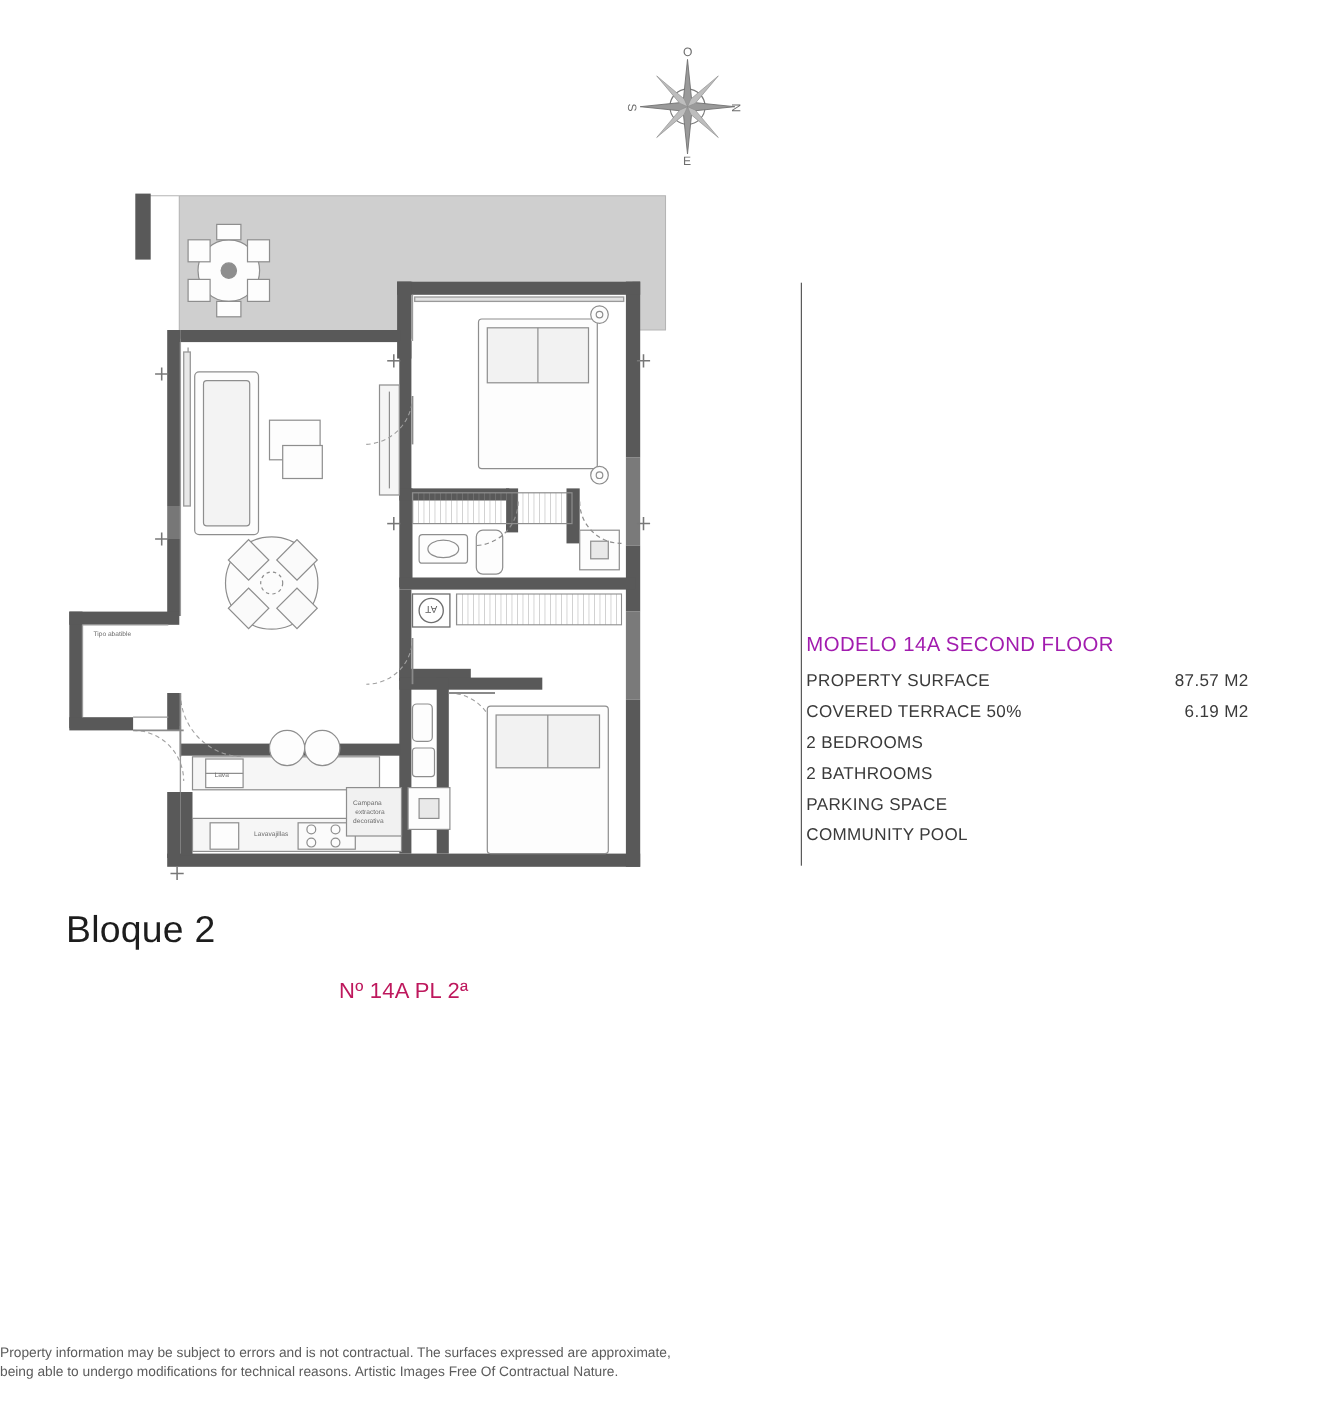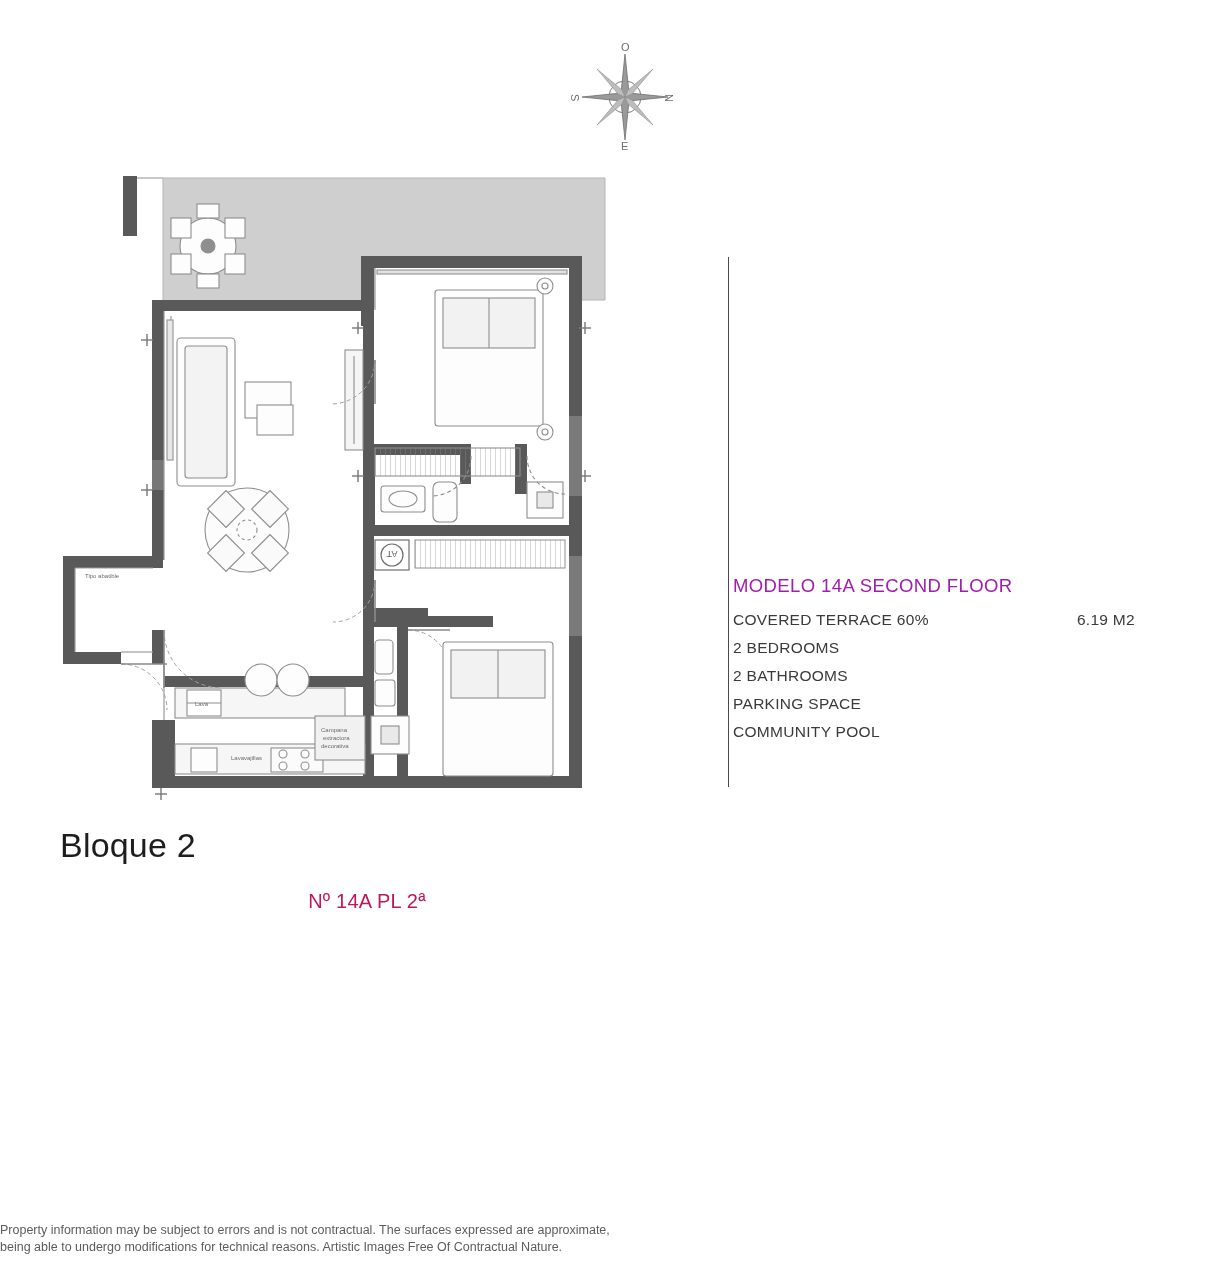--- a/index.html
+++ b/index.html
@@ -368,23 +368,27 @@
 </div>
 
 <div class="block-title">Bloque 2</div>
 <div class="unit-title">Nº 14A PL 2ª</div>
 
 <div class="info-rule"></div>
 
 <div class="info">
   <h1>MODELO 14A SECOND FLOOR</h1>
 
-
   <div class="info-row">
-    <span class="label">COVERED TERRACE  60%</span>
+    <span class="label">PROPERTY SURFACE</span>
+    <span class="value">87.57 M2</span>
+  </div>
+
+  <div class="info-row">
+    <span class="label">COVERED TERRACE  50%</span>
     <span class="value">6.19 M2</span>
   </div>
 
   <div class="info-line">2 BEDROOMS</div>
   <div class="info-line">2 BATHROOMS</div>
   <div class="info-line">PARKING SPACE</div>
   <div class="info-line">COMMUNITY POOL</div>
 </div>
 
 <div class="disclaimer">

